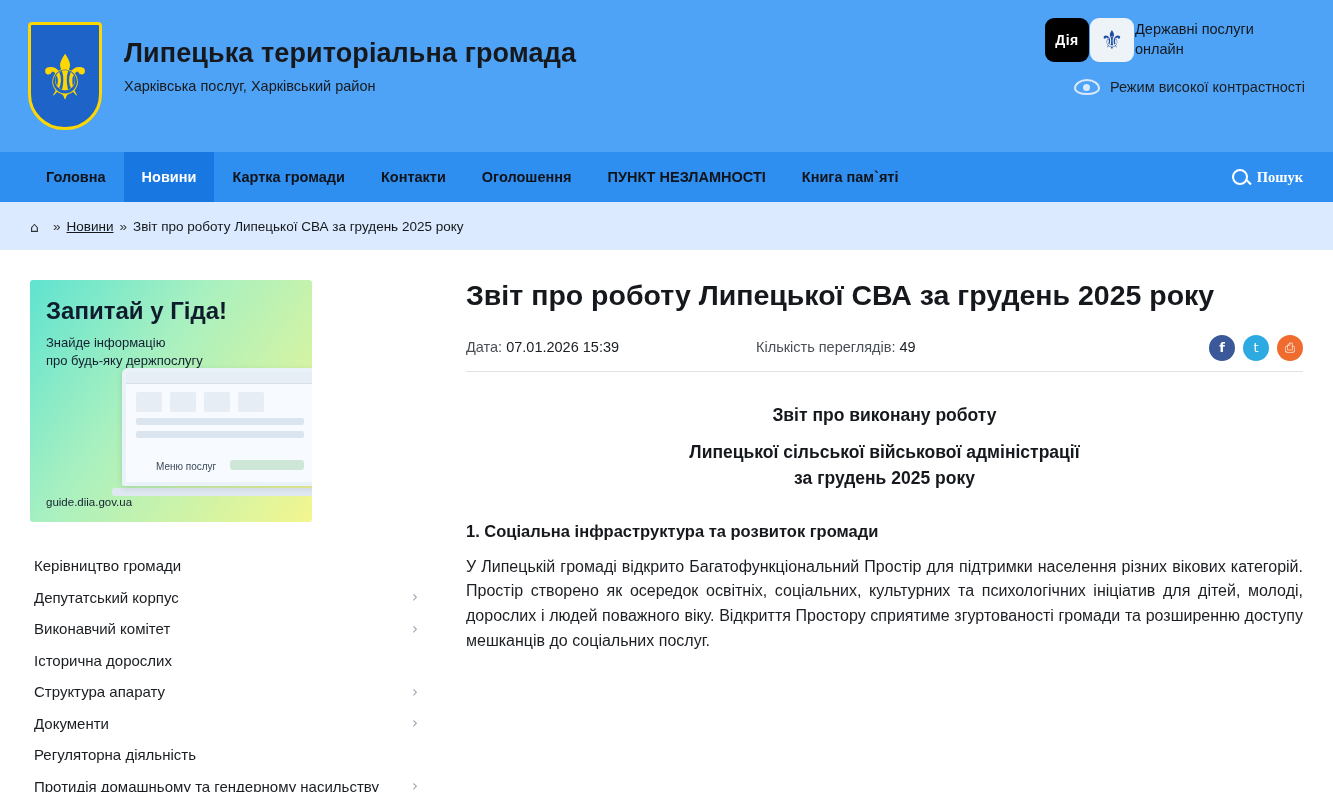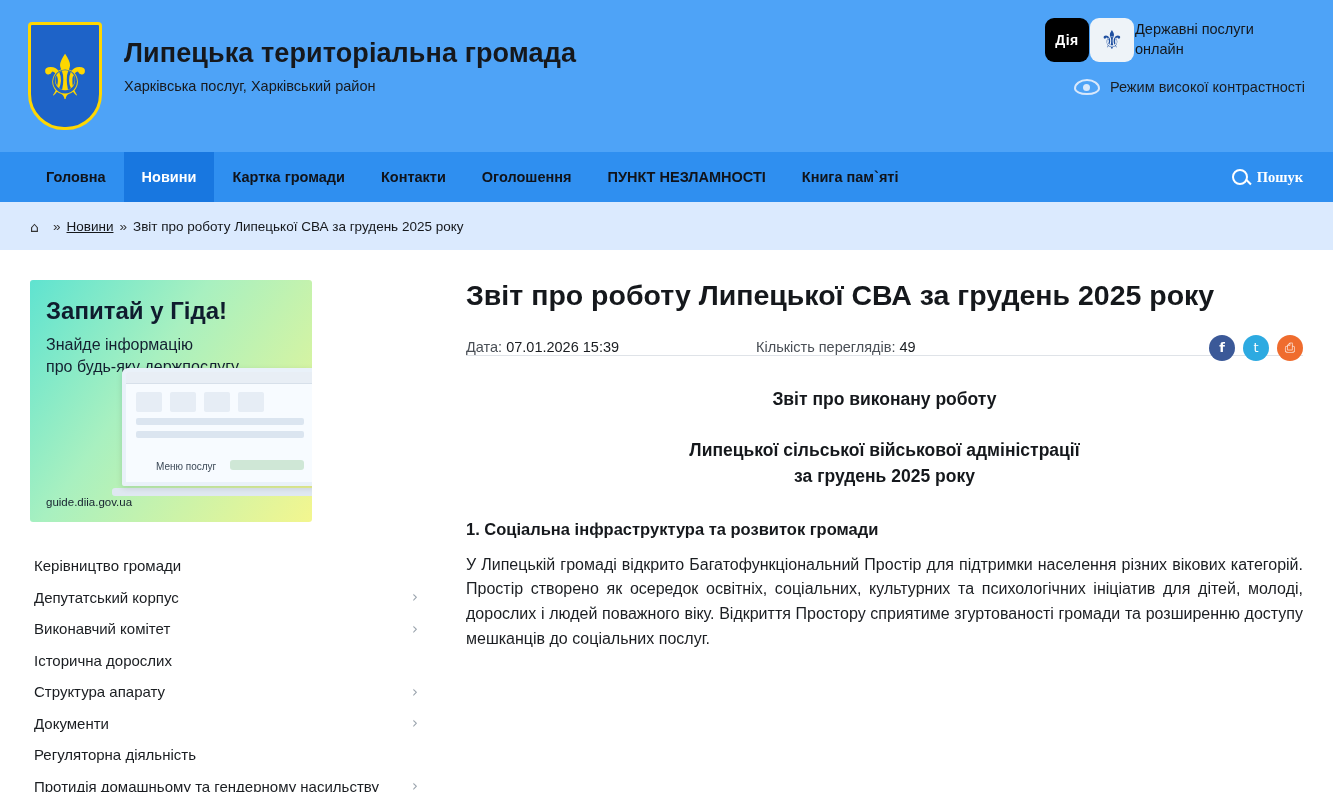--- a/index.html
+++ b/index.html
@@ -229,21 +229,21 @@
     cursor: pointer;
   }
   .promo-title {
     font-size: 24px;
     font-weight: bold;
     color: #0f1c2e;
     line-height: 1.1;
   }
   .promo-sub {
     margin-top: 10px;
-    font-size: 16px;
+    font-size: 13px;
     color: #132030;
     line-height: 1.35;
   }
   .promo-url {
     position: absolute;
     left: 16px;
     bottom: 14px;
     font-size: 11.5px;
     color: #16222f;
   }
@@ -339,20 +339,21 @@
     color: #15181c;
     line-height: 1.22;
     margin: 0 0 26px 0;
   }
   .meta-row {
     display: flex;
     align-items: center;
     font-size: 14.5px;
     color: #4a4f56;
     gap: 0;
+    padding-bottom: 16px;
     border-bottom: 1px solid #dfe3e8;
     position: relative;
   }
   .meta-date { width: 290px; }
   .meta-date b, .meta-views b { color: #1a1d21; font-weight: normal; }
   .meta-views { flex: 1 1 auto; }
   .share-group {
     display: flex;
     gap: 8px;
     position: absolute;
@@ -375,21 +376,21 @@
   .report-head {
     text-align: center;
     margin-top: 30px;
   }
   .report-head .line {
     font-size: 17.5px;
     font-weight: bold;
     color: #15181c;
     line-height: 1.5;
   }
-  .report-head .line.l1 { margin-bottom: 25px; }
+  .report-head .line.l1 { margin-bottom: 11px; }
 
   .section-title {
     margin-top: 30px;
     font-size: 16.5px;
     font-weight: bold;
     color: #15181c;
   }
   .para {
     margin-top: 14px;
     font-size: 16px;

